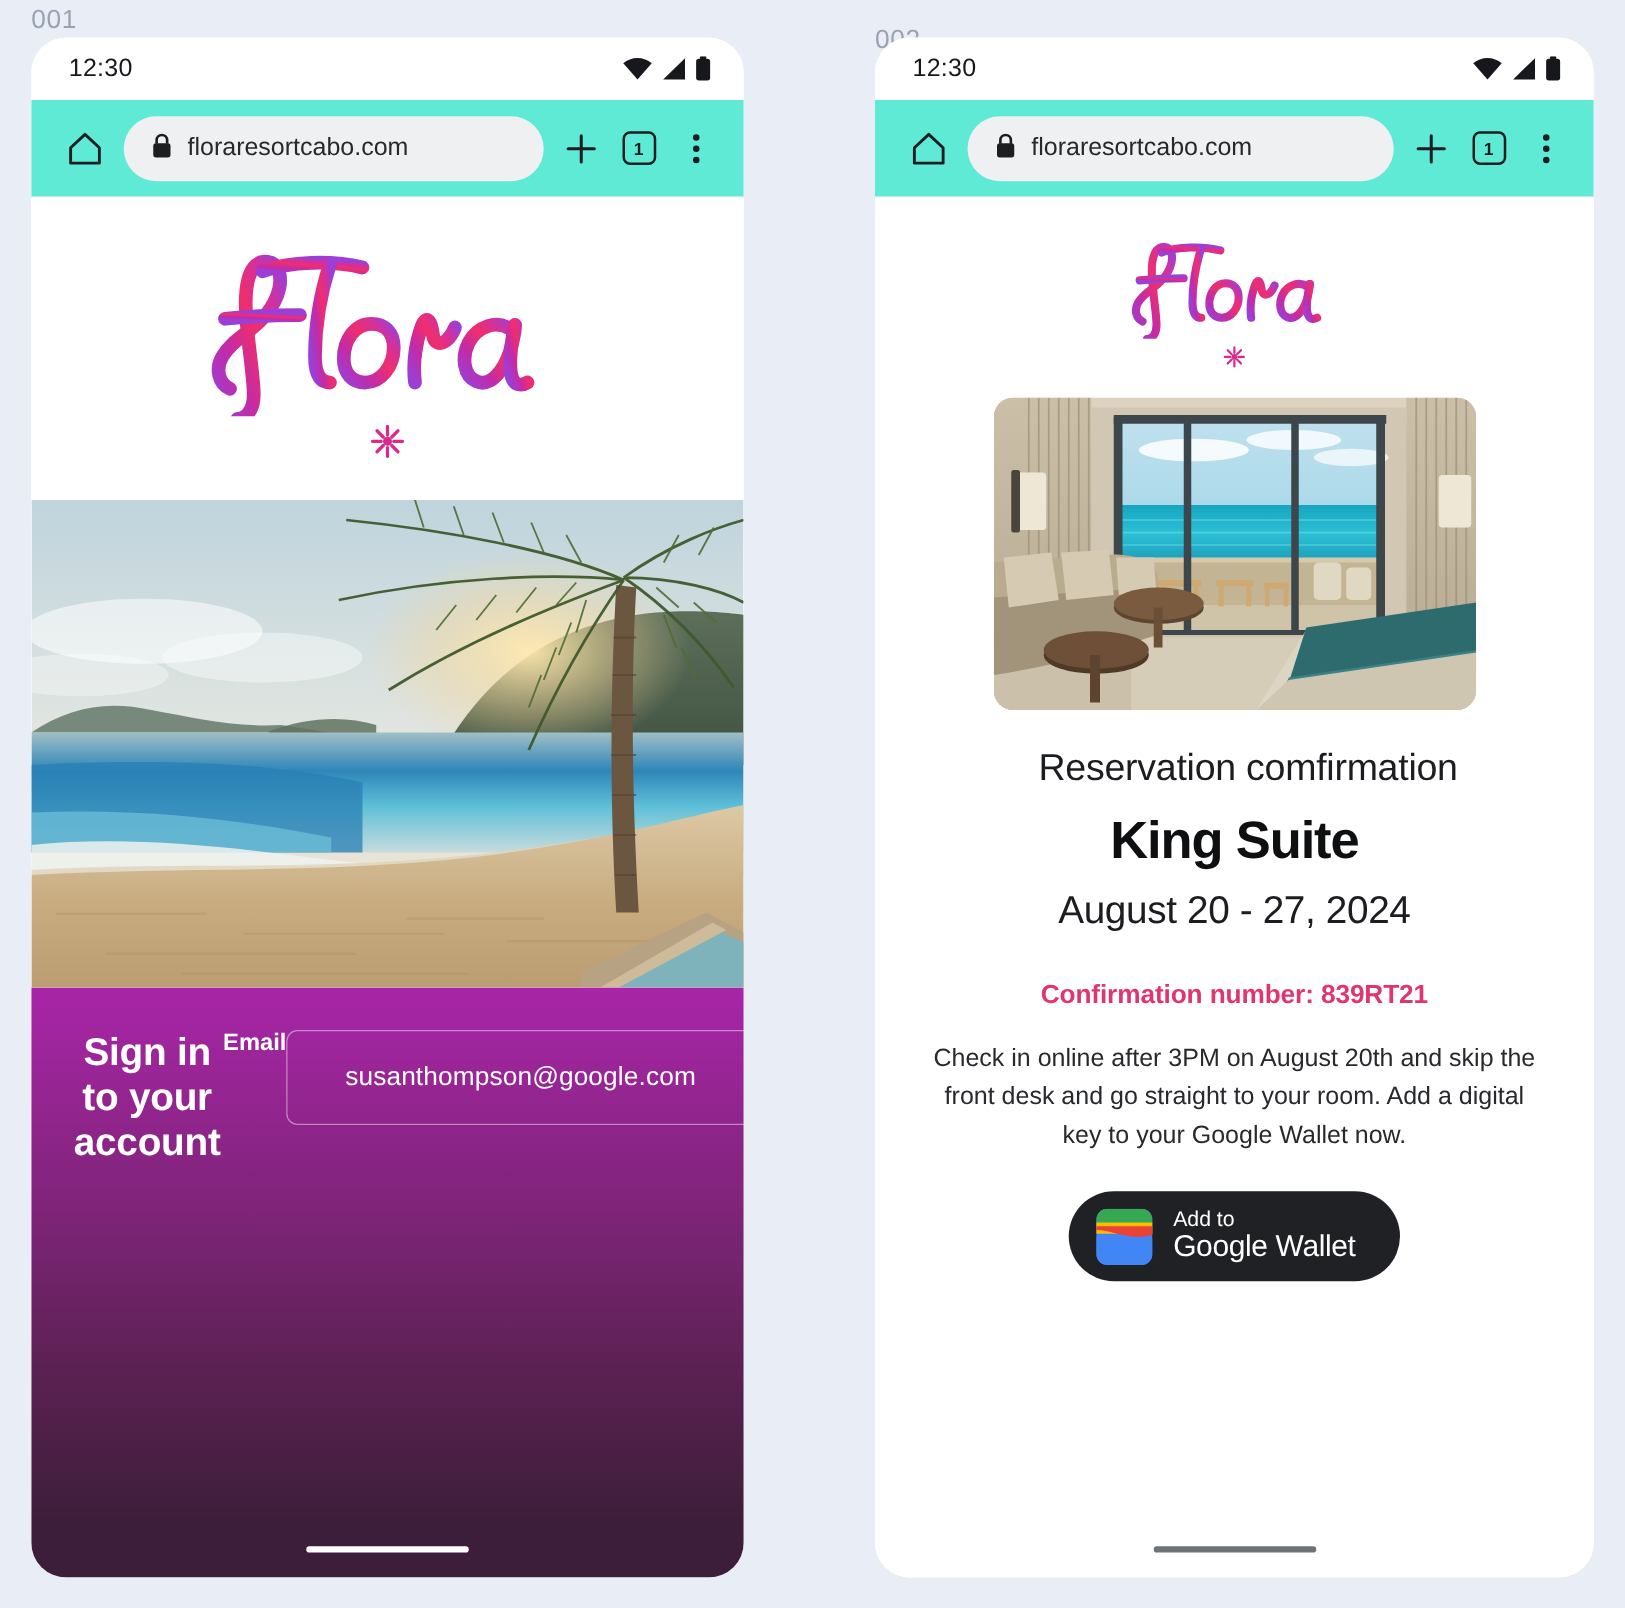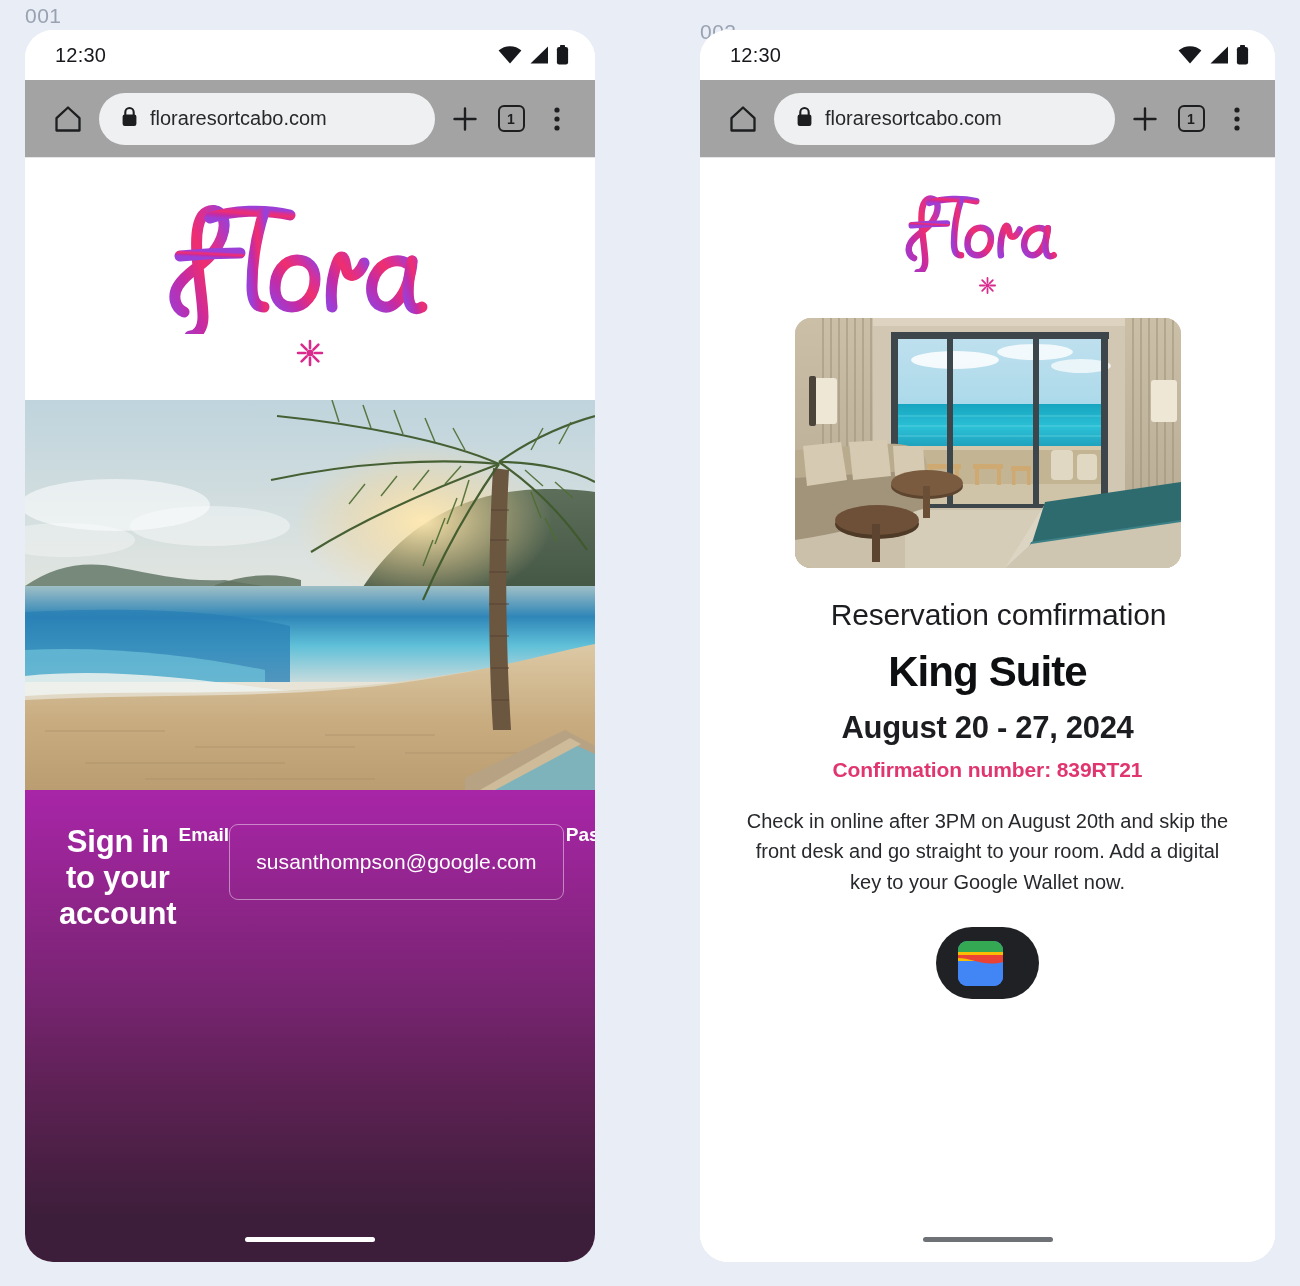--- a/index.html
+++ b/index.html
@@ -41,21 +41,21 @@
   .status-time { font-size: 20px; font-weight: 400; color: #17181c; letter-spacing: .2px; }
   .status-icons { display: flex; align-items: center; gap: 7px; }
   .status-icons svg { display: block; }
 
   
   .browserbar {
     height: 78px;
     display: flex; align-items: center;
     gap: 14px;
     padding: 0 22px 0 26px;
-    background: #a3a3a3;
+    background: #5eead4;
     border-bottom: 1px solid #e4e6ea;
     flex: 0 0 auto;
   }
   .home-btn { width: 34px; height: 34px; flex:0 0 auto; display:flex; align-items:center; justify-content:center; }
   .omnibox {
     flex: 1 1 auto;
     height: 52px;
     background: #eff0f1;
     border-radius: 26px;
     display: flex; align-items: center;
@@ -104,21 +104,21 @@
   }
   .field-label {
     font-size: 19px; font-weight: 700; color: #ffffff;
     margin: 0 0 14px 2px;
   }
   .field-box {
     height: 76px;
     border: 1px solid rgba(255,255,255,.45);
     border-radius: 9px;
     display: flex; align-items: center;
-    padding: 0 26px;
+    padding: 0 46px;
     margin-bottom: 30px;
     background: transparent;
   }
   .field-value { font-size: 21px; color: #ffffff; letter-spacing: .1px; }
   .dots { display: flex; align-items: center; gap: 12px; }
   .dots i { width: 11px; height: 11px; border-radius: 50%; background: #fff; display:block; }
 
   
   .confirm {
     flex: 1 1 auto;
@@ -135,22 +135,22 @@
   .room-photo svg { display:block; width:100%; height:100%; }
   .conf-sub {
     font-size: 30px; color: #1c1d20; font-weight: 400;
     text-align:center; letter-spacing: -.2px; margin-bottom: 16px; margin-left: 22px;
   }
   .conf-title {
     font-size: 42px; font-weight: 700; color: #0e0f11;
     text-align:center; letter-spacing: -.9px; margin-bottom: 14px;
   }
   .conf-dates {
-    font-size: 31px; color: #1c1d20; font-weight: 700;
-    text-align:center; letter-spacing: -.3px; 
+    font-size: 31px; color: #1c1d20; font-weight: 400;
+    text-align:center; letter-spacing: -.3px; margin-bottom: 26px;
   }
   .conf-number {
     font-size: 21px; font-weight: 700; color: #e0356f;
     text-align:center; letter-spacing: -.1px; margin-bottom: 24px; margin-top: 12px;
   }
   .conf-body {
     font-size: 20px; line-height: 1.52; color: #27292c;
     text-align:center; max-width: 500px; margin-bottom: 30px;
   }
   .wallet-btn {
@@ -616,20 +616,24 @@
               </defs>
               <g clip-path="url(#wclip)">
                 <rect x="0" y="0" width="45" height="45" fill="#4285f4"></rect>
                 <path d="M0 0h45v13H0z" fill="#34a853"></path>
                 <path d="M0 11h45v9H0z" fill="#fbbc04"></path>
                 <path d="M0 17 C 14 17, 26 26, 45 21 L45 14 L0 14 Z" fill="#ea4335"></path>
                 <path d="M0 22 C 14 22, 26 30, 45 24 L45 45 L0 45 Z" fill="#4285f4"></path>
               </g>
             </svg>
           </span>
+          <span class="wallet-text">
+            <span class="wallet-top">Add to</span>
+            <span class="wallet-bottom">Google Wallet</span>
+          </span>
         </div>
       </div>
 
       <div class="home-indicator-zone">
         <div class="home-indicator"></div>
       </div>
     </div>
   </div>
 
 </div>

